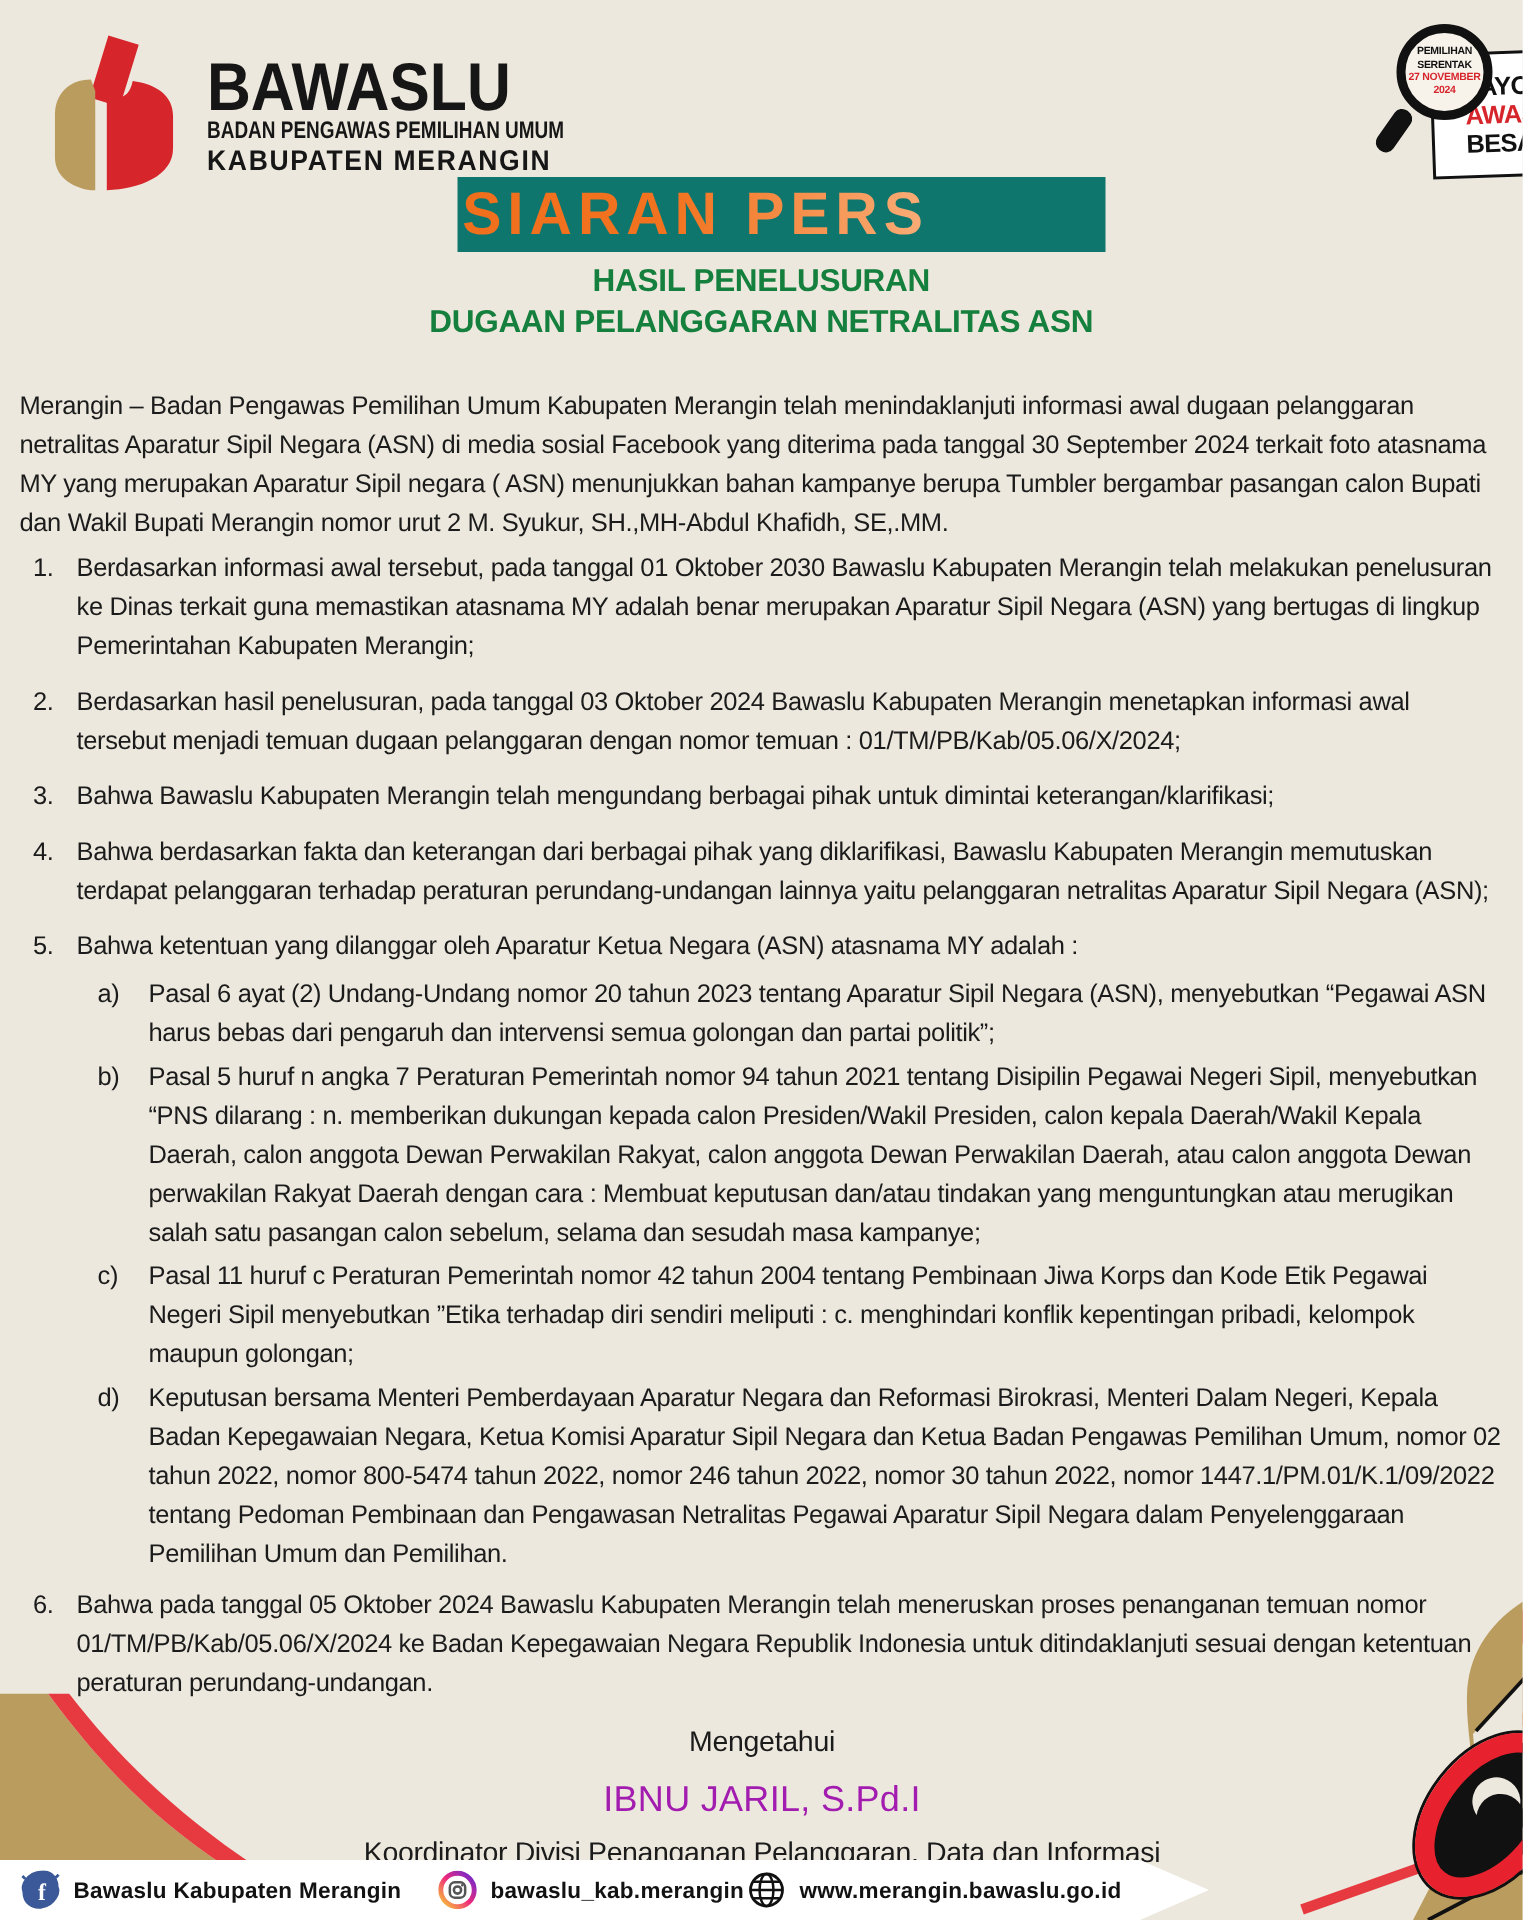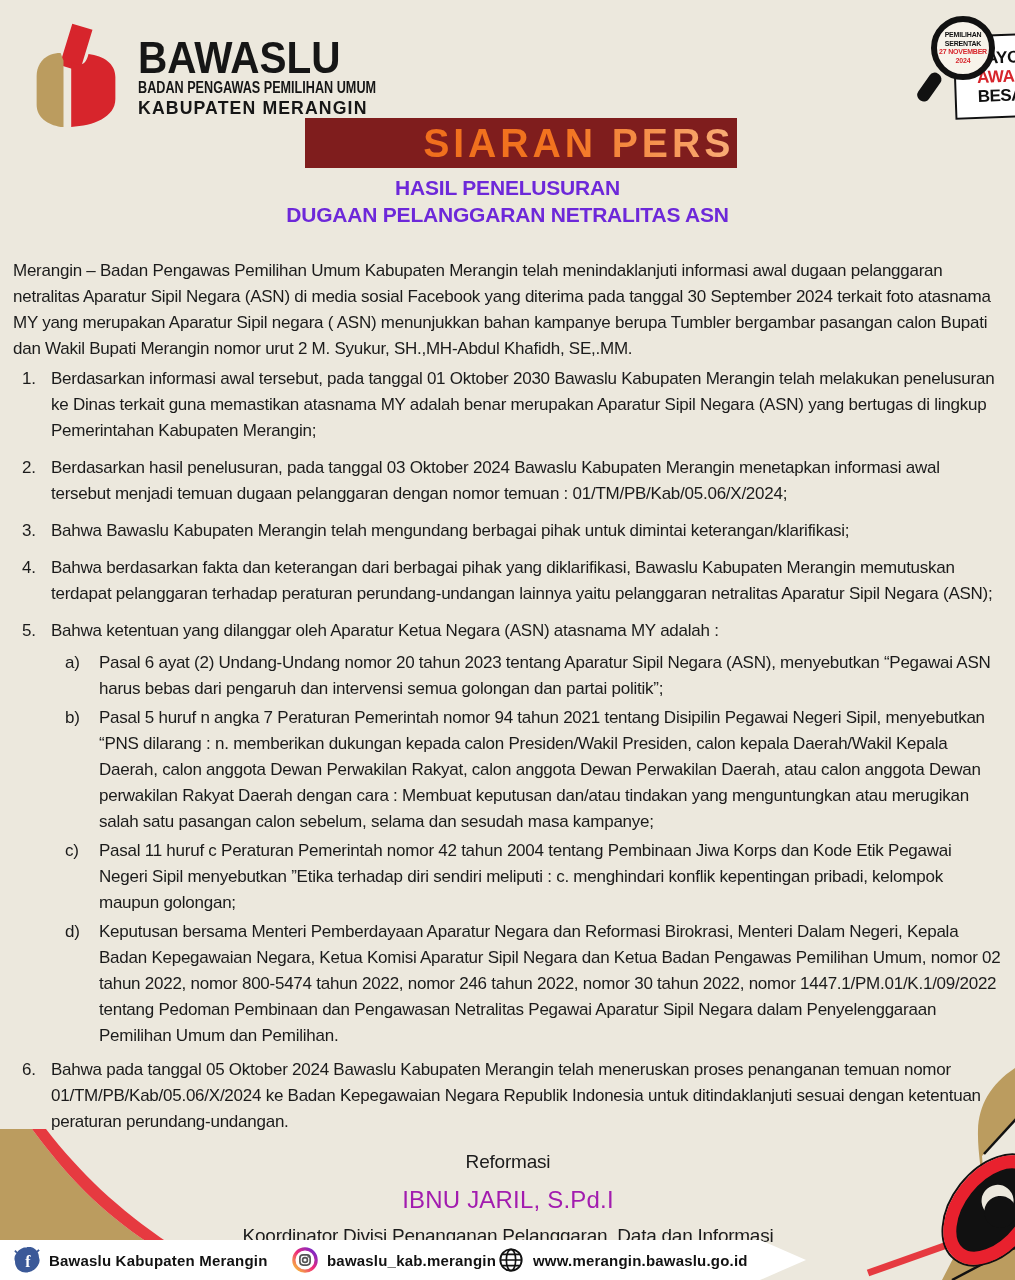--- a/index.html
+++ b/index.html
@@ -32,30 +32,30 @@
   .badge-para{position:absolute; right:0; top:-2px; width:30px; height:20px; background:#d7252c;
     transform:rotate(-14deg) skewX(-32deg);}
   .lens{position:absolute; left:0; top:6px; width:64px; height:64px; border-radius:50%;
     background:#f7f3ea; border:6px solid #111; box-sizing:border-box; z-index:3;
     display:flex; flex-direction:column; align-items:center; justify-content:center; text-align:center;}
   .lens div{font-size:7px; font-weight:700; line-height:8.5px; letter-spacing:-.2px; color:#111;}
   .lens div.red{color:#d7252c;}
   .lens-handle{position:absolute; left:1px; top:64px; width:13px; height:32px; background:#111;
     border-radius:6px; transform:rotate(35deg); transform-origin:top center; z-index:2;}
   
-  .banner{position:absolute; left:305px; top:118px; width:432px; height:50px; background:#7f1d1d;
-    display:flex; align-items:center; justify-content:flex-end; z-index:1;}
+  .banner{position:absolute; left:305px; top:118px; width:432px; height:50px; background:#0f766e;
+    display:flex; align-items:center; justify-content:flex-start; z-index:1;}
   .banner-text{font-size:40px; font-weight:800; letter-spacing:4px; color:#f07321;
     transform:scaleX(.98); white-space:nowrap;}
   @supports (-webkit-background-clip:text){
     .banner-text{background:linear-gradient(90deg,#f06f1d 0%,#f2731f 45%,#f9ad78 100%);
       -webkit-background-clip:text; background-clip:text; color:transparent;}
   }
   .headline{position:absolute; left:0; top:174px; width:1015px; text-align:center; z-index:1;}
-  .headline div{font-size:21px; font-weight:800; line-height:27px; letter-spacing:-.2px; color:#6d28d9;}
+  .headline div{font-size:21px; font-weight:800; line-height:27px; letter-spacing:-.2px; color:#15803d;}
   
   .body{position:absolute; left:13px; top:258px; width:990px; z-index:1;
     font-size:17px; line-height:26px; letter-spacing:-.25px;}
   .intro{margin-bottom:4px;}
   .li{display:flex; margin-bottom:11px;}
   .li .num{flex:none; width:38px; padding-left:9px; box-sizing:border-box;}
   .li .txt{flex:1;}
   .subs{margin-top:2px;}
   .sub{display:flex; margin-bottom:3px;}
   .sub .snum{flex:none; width:36px; padding-left:2px; box-sizing:border-box;}
@@ -180,21 +180,21 @@
         <span class="snum">d)</span>
         <span class="stxt">Keputusan bersama Menteri Pemberdayaan Aparatur Negara dan Reformasi Birokrasi, Menteri Dalam Negeri, Kepala Badan Kepegawaian Negara, Ketua Komisi Aparatur Sipil Negara dan Ketua Badan Pengawas Pemilihan Umum, nomor 02 tahun 2022, nomor 800-5474 tahun 2022, nomor 246 tahun 2022, nomor 30 tahun 2022, nomor 1447.1/PM.01/K.1/09/2022 tentang Pedoman Pembinaan dan Pengawasan Netralitas Pegawai Aparatur Sipil Negara dalam Penyelenggaraan Pemilihan Umum dan Pemilihan.</span>
       </div>
     </div>
     <div class="li" style="margin-top:8px;">
       <span class="num">6.</span>
       <span class="txt">Bahwa pada tanggal 05 Oktober 2024 Bawaslu Kabupaten Merangin telah meneruskan proses penanganan temuan nomor 01/TM/PB/Kab/05.06/X/2024 ke Badan Kepegawaian Negara Republik Indonesia untuk ditindaklanjuti sesuai dengan ketentuan peraturan perundang-undangan.</span>
     </div>
 
     <div class="sig">
-      <div class="sig-heading">Reformasi</div>
+      <div class="sig-heading">Mengetahui</div>
       <div class="sig-name">IBNU JARIL, S.Pd.I</div>
       <div class="sig-role">Koordinator Divisi Penanganan Pelanggaran, Data dan Informasi</div>
       <div class="sig-org">Bawaslu Kabupaten Merangin</div>
     </div>
   </div>
 
   <div class="footer">
     <div class="fgroup" id="fg-facebook">
       <svg class="ficon" viewBox="0 0 28 28">
         <path d="M14,1 C20,0 26,4 26,12 C28,16 24,24 16,26 C8,28 2,23 2,15 C0,10 5,2 14,1 Z M3,6 L1,4 M25,5 L27,3 M14,27.5 L14,26" fill="#3b5998" stroke="#3b5998" stroke-width="2"></path>

